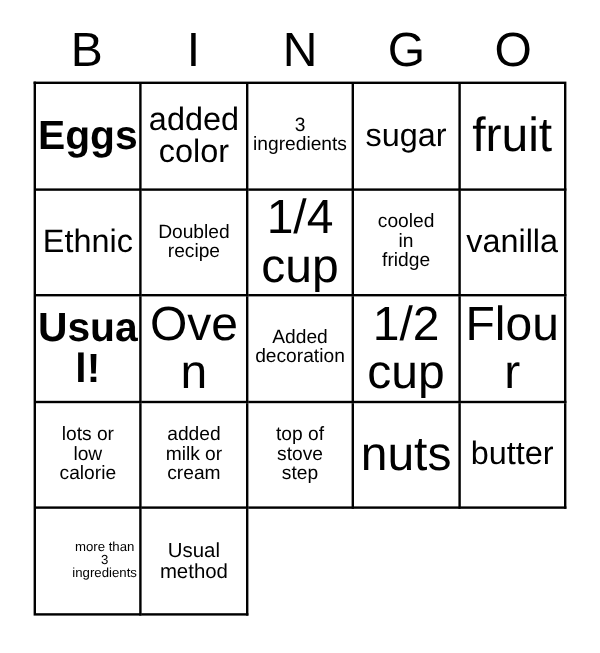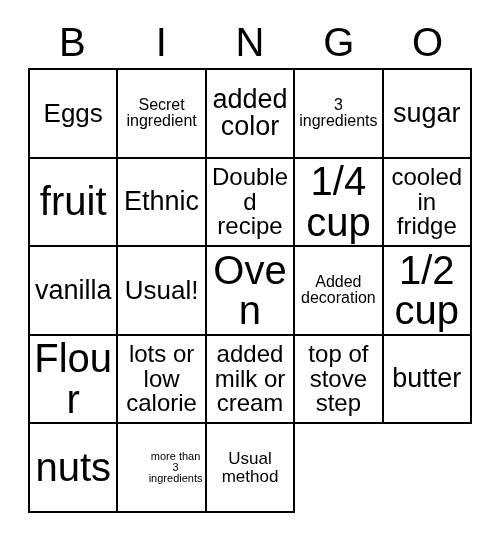--- a/index.html
+++ b/index.html
@@ -71,48 +71,44 @@
   }
   .cell-text {
     display: block;
     width: 100%;
     line-height: 1.02;
     white-space: pre-line;
     word-break: break-word;
   }
 
   
-  .fs-xxl .cell-text { font-size: 26px; }
+  .fs-xxl .cell-text { font-size: 34px; font-weight: bold; }
   .fs-xl  .cell-text { font-size: 40px; }
   .fs-l   .cell-text { font-size: 27px; }
   .fs-m   .cell-text { font-size: 17px; }
-  .fs-s   .cell-text { font-size: 24px; }
+  .fs-s   .cell-text { font-size: 16px; }
   .fs-xs  .cell-text { font-size: 16px; }
   .fs-xxs .cell-text { font-size: 11px; margin-left: 28px; }
 </style>
 </head>
 <body>
 
 <div class="card">
 
   <div class="header-row">
     <div class="header-cell">B</div>
     <div class="header-cell">I</div>
     <div class="header-cell">N</div>
     <div class="header-cell">G</div>
     <div class="header-cell">O</div>
   </div>
 
   <div class="grid" id="bingo-grid">
       <div class="cell fs-xxl">
         <span class="cell-text">Eggs</span>
-      </div>
-      <div class="cell fs-xs">
-        <span class="cell-text">Secret
-ingredient</span>
       </div>
       <div class="cell fs-l">
         <span class="cell-text">added
 color</span>
       </div>
       <div class="cell fs-xs">
         <span class="cell-text">3
 ingredients</span>
       </div>
       <div class="cell fs-l">
@@ -165,25 +161,25 @@
       <div class="cell fs-s">
         <span class="cell-text">added
 milk or
 cream</span>
       </div>
       <div class="cell fs-s">
         <span class="cell-text">top of
 stove
 step</span>
       </div>
+      <div class="cell fs-xl">
+        <span class="cell-text">nuts</span>
+      </div>
       <div class="cell fs-l">
         <span class="cell-text">butter</span>
-      </div>
-      <div class="cell fs-xl">
-        <span class="cell-text">nuts</span>
       </div>
       <div class="cell fs-xxs">
         <span class="cell-text">more than
 3
 ingredients</span>
       </div>
       <div class="cell fs-m">
         <span class="cell-text">Usual
 method</span>
       </div>

